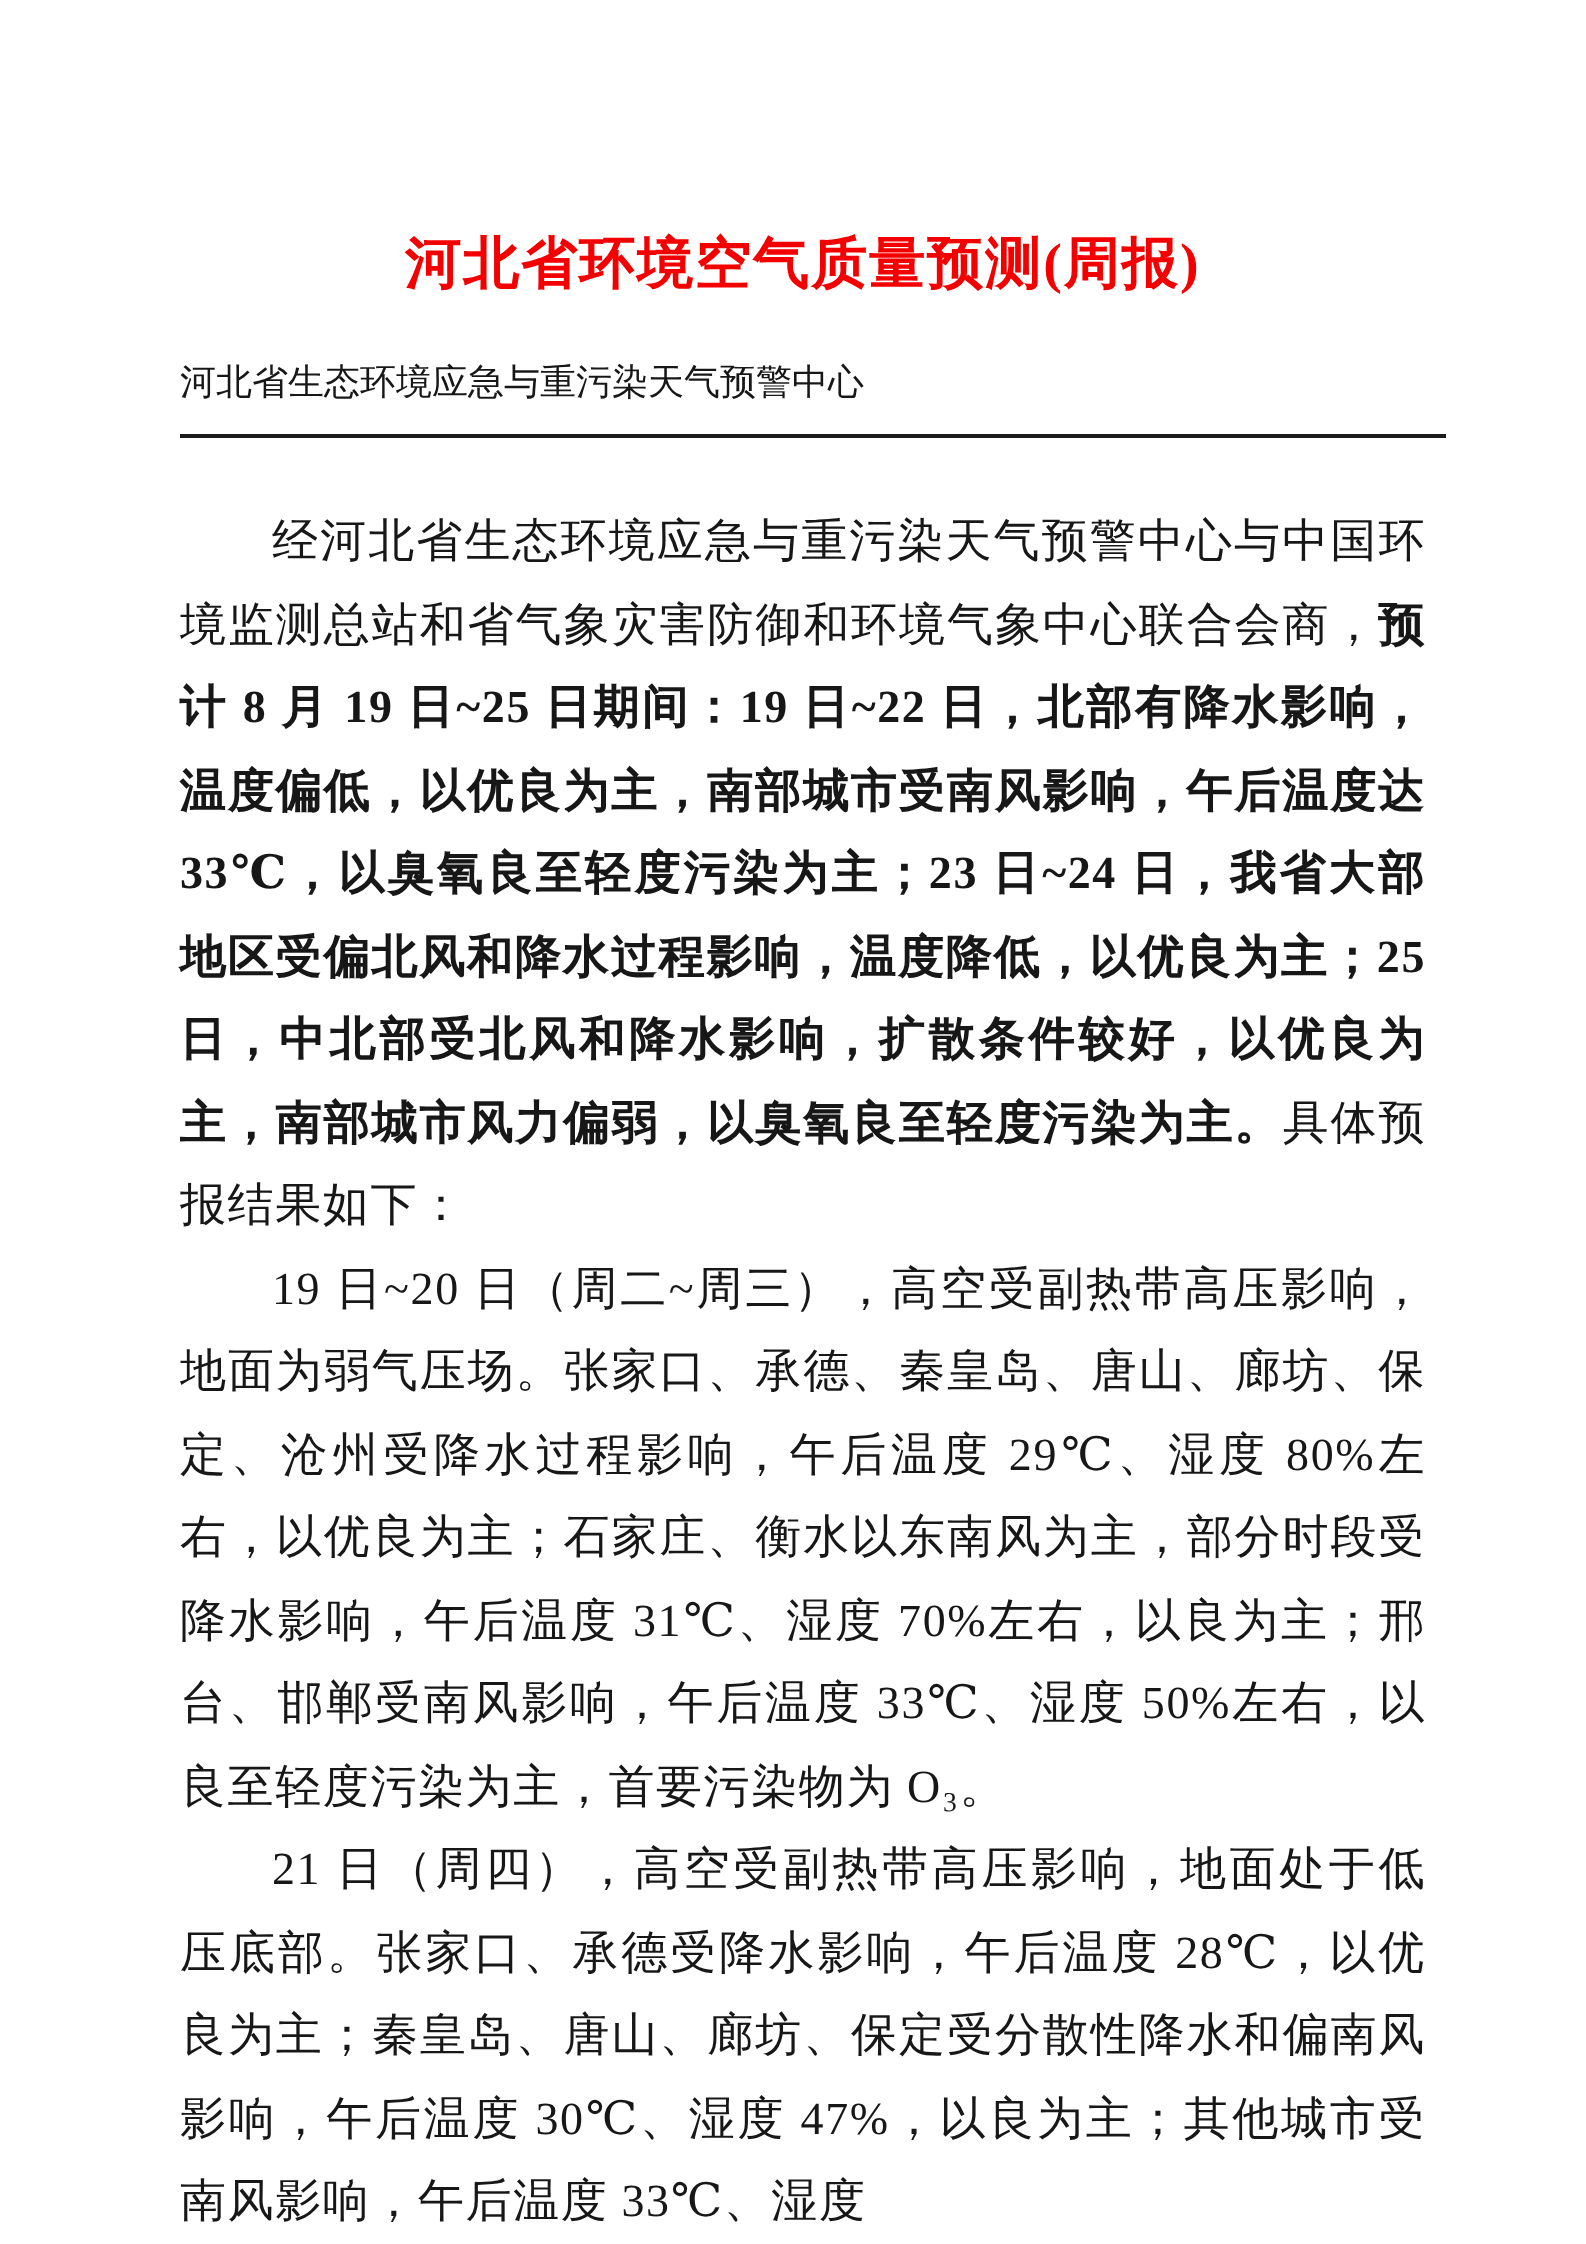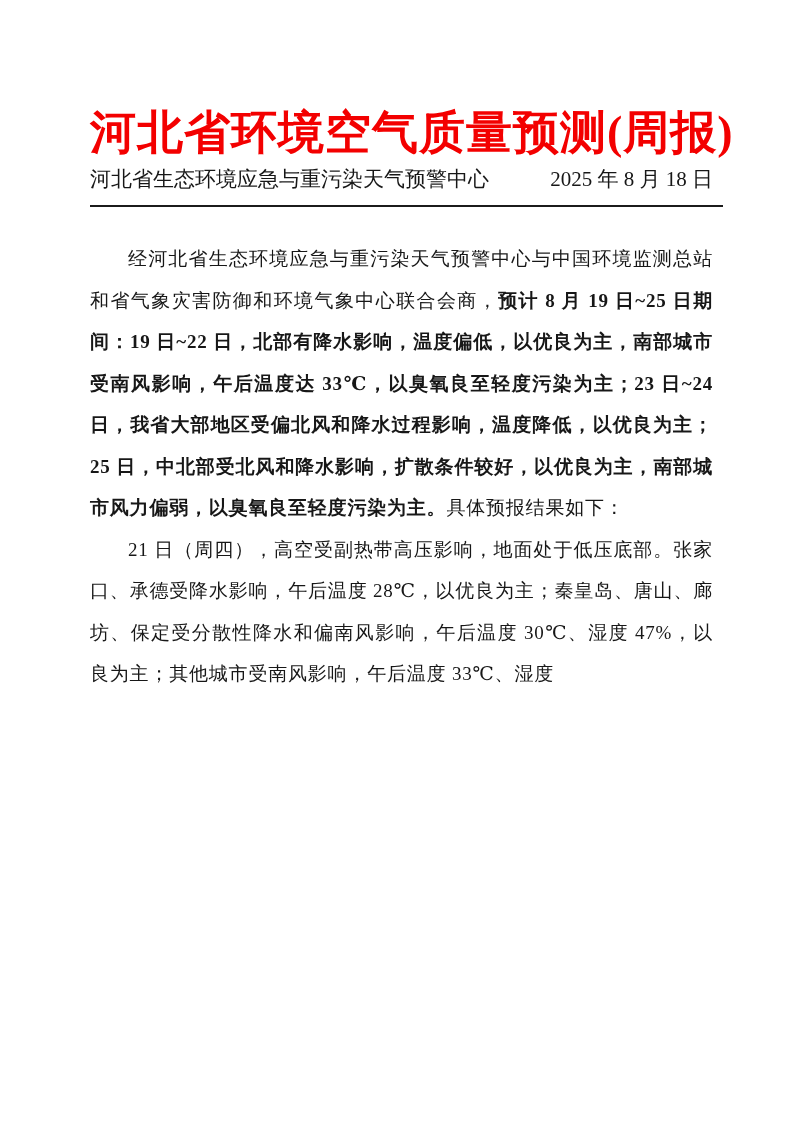--- a/index.html
+++ b/index.html
@@ -13,80 +13,80 @@
     height: 1122px;
     background: #ffffff;
     overflow: hidden;
     box-sizing: border-box;
     padding: 112px 80px 0 90px;
     font-family: "Liberation Serif", "DejaVu Serif", serif;
     color: #171717;
   }
   .title {
     margin: 0;
-    font-size: 46px;
+    font-size: 28px;
     line-height: 41px;
     font-weight: 700;
     text-align: center;
     color: #f30000;
     letter-spacing: 1px;
     white-space: nowrap;
   }
   .week {
     margin-top: 23px;
     font-size: 21px;
     line-height: 28px;
     text-align: center;
   }
   .byline {
-    margin-top: 12px;
+    margin-top: 24px;
     display: flex;
     justify-content: space-between;
     align-items: flex-start;
-    font-size: 21px;
+    font-size: 18px;
     line-height: 28px;
   }
   .rule {
     margin-top: 12px;
     margin-right: -10px;
     border-top: 2px solid #1b1b1b;
     height: 0;
   }
   .body-text {
     margin-top: 31px;
   }
   .body-text p {
     margin: 0;
-    font-size: 19px;
+    font-size: 23px;
     line-height: 41.5px;
     letter-spacing: 0.8px;
     text-align: justify;
     text-justify: inter-character;
     text-indent: 2em;
   }
   .bold {
     font-weight: 700;
   }
 </style>
 </head>
 <body>
 
 <div class="page">
 
   <h1 class="title">河北省环境空气质量预测(周报)</h1>
 
 
   <div class="byline">
     <span>河北省生态环境应急与重污染天气预警中心</span>
-    <span>2025 年 8 月 18 日</span>
   </div>
 
   <div class="rule"></div>
 
   <div class="body-text">
 
     <p><span>经河北省生态环境应急与重污染天气预警中心与中国环境监测总站和省气象灾害防御和环境气象中心联合会商，</span><span class="bold">预计 8 月 19 日~25 日期间：19 日~22 日，北部有降水影响，温度偏低，以优良为主，南部城市受南风影响，午后温度达 33℃，以臭氧良至轻度污染为主；23 日~24 日，我省大部地区受偏北风和降水过程影响，温度降低，以优良为主；25 日，中北部受北风和降水影响，扩散条件较好，以优良为主，南部城市风力偏弱，以臭氧良至轻度污染为主。</span><span>具体预报结果如下：</span></p>
 
+    <p><span>19 日~20 日（周二~周三），高空受副热带高压影响，地面为弱气压场。张家口、承德、秦皇岛、唐山、廊坊、保定、沧州受降水过程影响，午后温度 29℃、湿度 80%左右，以优良为主；石家庄、衡水以东南风为主，部分时段受降水影响，午后温度 31℃、湿度 70%左右，以良为主；邢台、邯郸受南风影响，午后温度 33℃、湿度 50%左右，以良至轻度污染为主，首要污染物为 O₃。</span></p>
 
     <p><span>21 日（周四），高空受副热带高压影响，地面处于低压底部。张家口、承德受降水影响，午后温度 28℃，以优良为主；秦皇岛、唐山、廊坊、保定受分散性降水和偏南风影响，午后温度 30℃、湿度 47%，以良为主；其他城市受南风影响，午后温度 33℃、湿度</span></p>
 
   </div>
 </div>
 
 </body></html>

